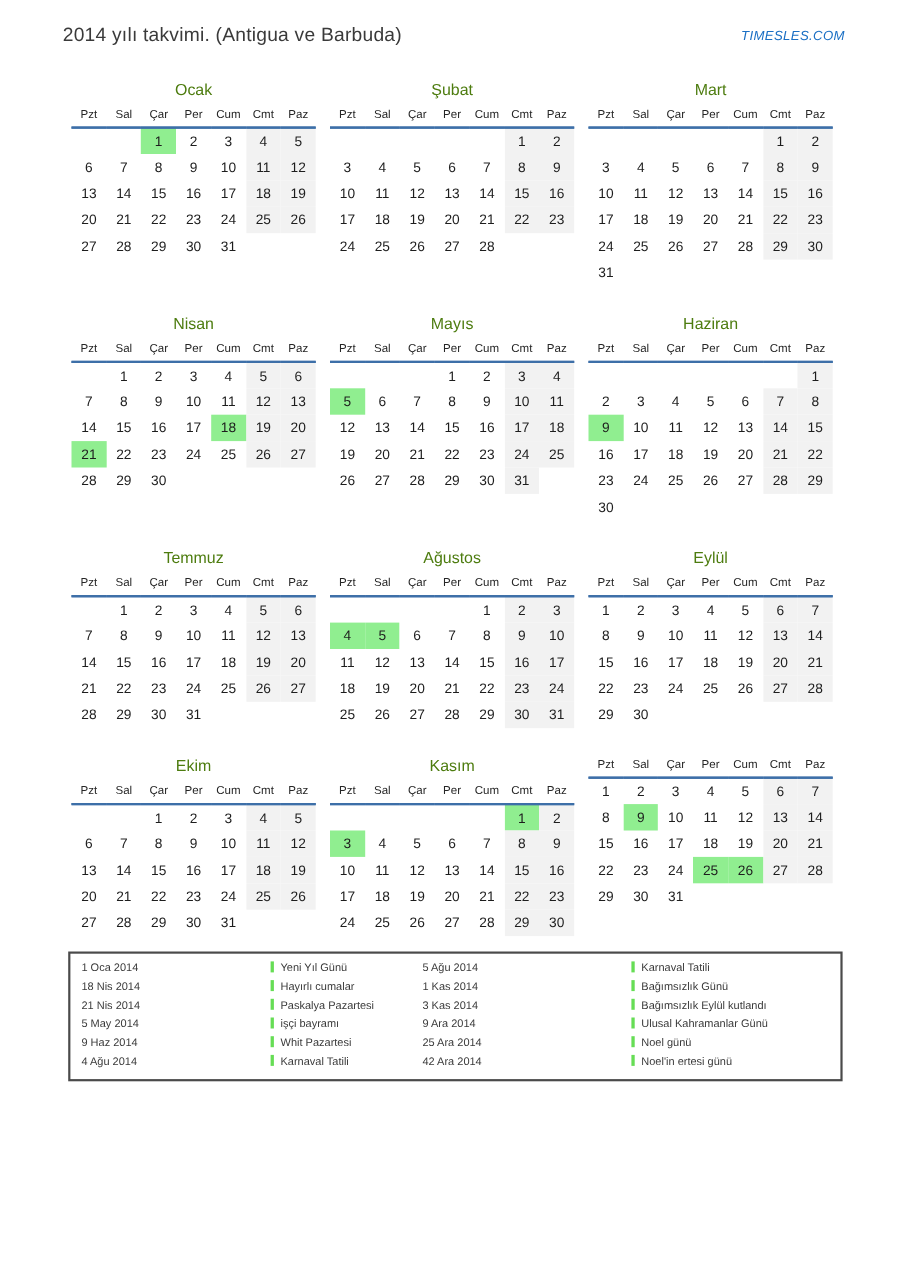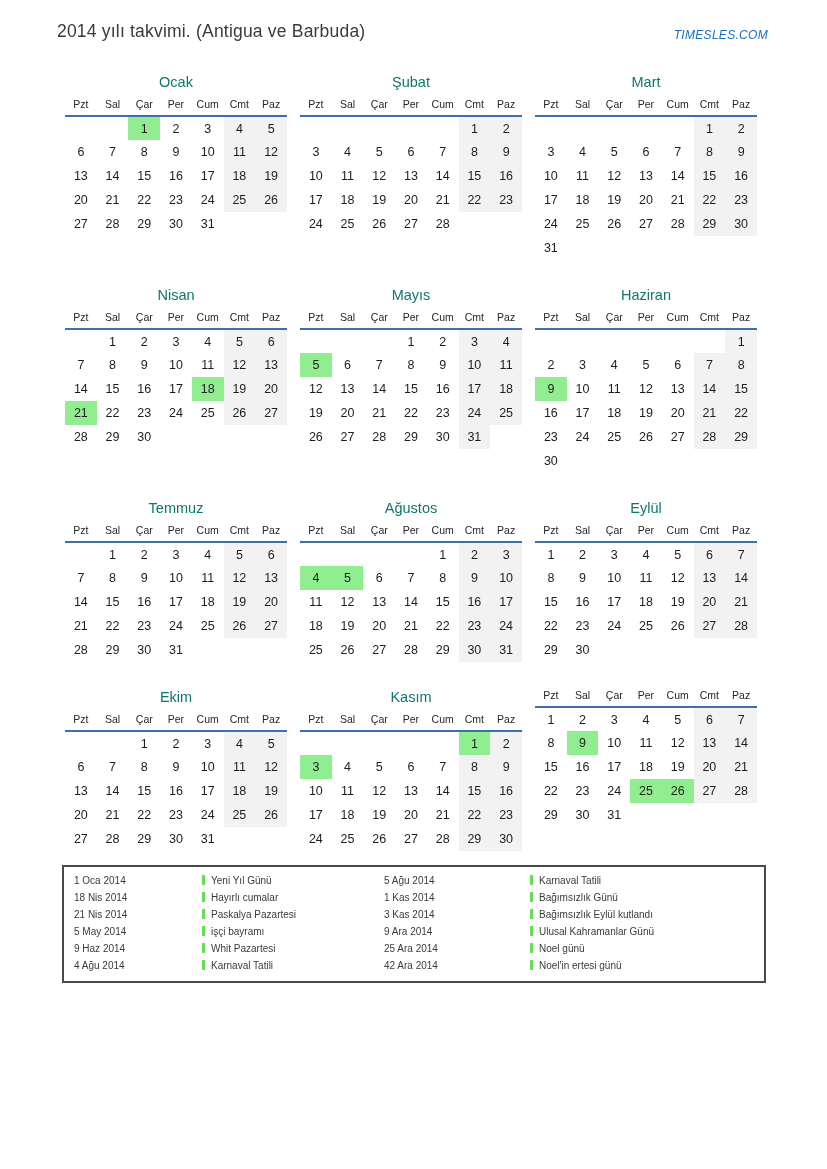--- a/index.html
+++ b/index.html
@@ -3,42 +3,42 @@
 <meta charset="utf-8">
 <style>
   * { box-sizing: border-box; margin: 0; padding: 0; }
   html, body { background: #ffffff; }
   body {
     width: 827px; height: 1169px; overflow: hidden; position: relative;
     font-family: "Liberation Sans", "DejaVu Sans", sans-serif;
     color: #2b2b2b;
   }
   .page-header {
-    display: flex; justify-content: space-between; align-items: flex-end;
+    display: flex; justify-content: space-between; align-items: center;
     padding: 21px 59px 0 57px;
   }
   .page-title {
     font-size: 17.5px; font-weight: 400; color: #3a3a3a; letter-spacing: 0.2px;
   }
   .site-link {
     font-size: 12px; color: #1a6fc4; text-decoration: none; letter-spacing: 0.3px;
     cursor: pointer;
     font-style: italic;
   }
   .months-grid {
     margin: 30px 0 0 65px;
     width: 692px;
     display: grid;
     grid-template-columns: repeat(3, 222px);
     column-gap: 13px;
     row-gap: 25px;
     align-items: start;
   }
   .month-title {
-    text-align: center; color: #0f766e; font-size: 14.5px; font-weight: 400;
+    text-align: center; color: #4d7c0f; font-size: 14.5px; font-weight: 400;
     height: 20px; line-height: 20px; margin-bottom: 4px;
   }
   table.month-table {
     border-collapse: collapse; table-layout: fixed; width: 222px;
   }
   table.month-table th {
     font-size: 10.5px; font-weight: 400; color: #262626;
     padding: 2px 0 5px 0; text-align: center;
     border-bottom: 2px solid #3d6fa8;
   }
@@ -52,21 +52,21 @@
     margin: 14px 0 0 62px;
     width: 704px;
     border: 2px solid #4a4a4a;
     padding: 7px 6px 9px 8px;
     display: grid;
     grid-template-columns: 130px 180px 148px 1fr;
     row-gap: 4px;
     font-size: 10px; line-height: 13px; color: #3a3a3a;
   }
   .legend-date { padding-left: 2px; white-space: nowrap; }
-  .legend-name { white-space: nowrap; }
+  .legend-name { white-space: nowrap; margin-left: 44px; }
   .legend-bar {
     display: inline-block; width: 3px; height: 10px;
     background: #66dd55; margin-right: 6px; vertical-align: -1px;
   }
 </style>
 </head>
 <body>
 
 <header class="page-header">
   <h1 class="page-title">2014 yılı takvimi. (Antigua ve Barbuda)</h1>

